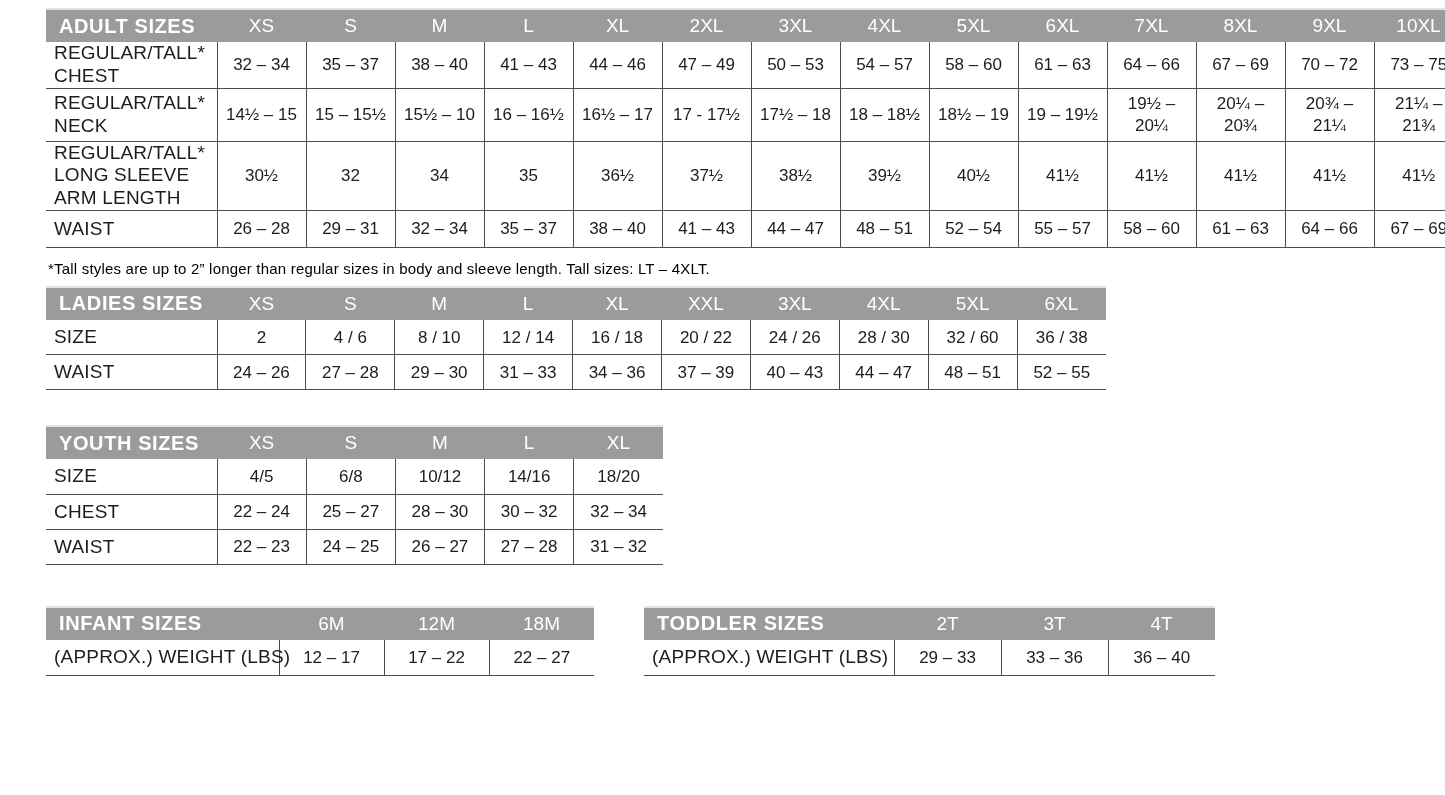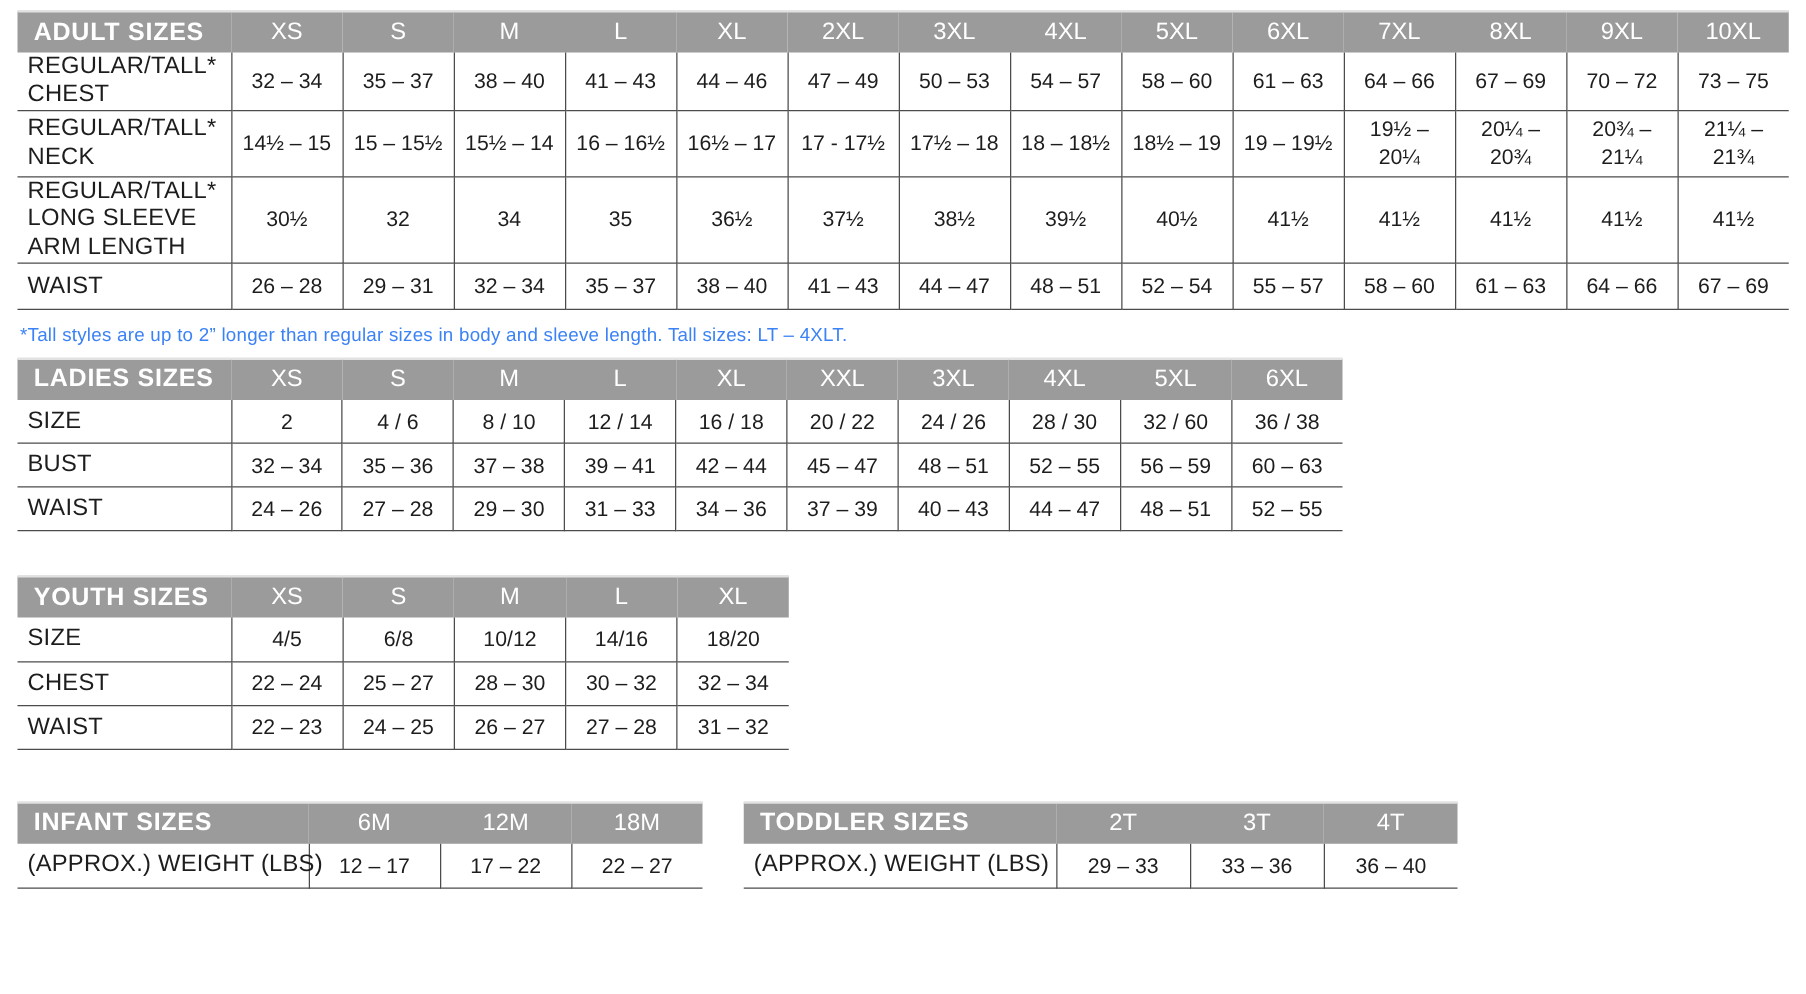--- a/index.html
+++ b/index.html
@@ -7,21 +7,21 @@
     --hdr-text:#ffffff;
     --border:#4c4c4c;
     --text:#1d1d1d;
     --topline:#e2e2e2;
   }
   html,body{margin:0;padding:0;background:#ffffff;}
   body{
     width:1445px;height:795px;overflow:hidden;
     font-family:"Liberation Sans", sans-serif;color:var(--text);
   }
-  .sheet{padding:8px 0 0 14px;}
+  .sheet{padding:8px 0 0 14px;margin-left:32px;}
   table{border-collapse:collapse;table-layout:fixed;}
   thead th{
     background:var(--hdr);color:var(--hdr-text);
     font-weight:normal;font-size:19px;text-align:center;
     border-top:2px solid var(--topline);
     padding:0;
   }
   thead th.title{
     text-align:left;padding-left:13px;
     font-weight:bold;font-size:20px;letter-spacing:.6px;
@@ -55,25 +55,25 @@
 
   .t-infant{width:548px;}   .t-infant col.c-label{width:233px;}
   .t-infant thead tr{height:33px;}
   .t-infant tbody tr{height:36px;}
 
   .t-toddler{width:571px;}  .t-toddler col.c-label{width:250px;}
   .t-toddler thead tr{height:33px;}
   .t-toddler tbody tr{height:36px;}
 
   .footnote{
-    margin:12px 0 9px 2px;font-size:15px;letter-spacing:.2px;color:#3b82f6;
+    margin:12px 0 9px 2px;font-size:15px;letter-spacing:.2px;color:#000000;
   }
   .sec-ladies{margin-bottom:35px;}
   .sec-youth{margin-bottom:41px;}
-  .pair{display:flex;gap:33px;align-items:flex-start;}
+  .pair{display:flex;gap:50px;align-items:flex-start;}
 </style>
 </head>
 <body>
 
 <div class="sheet">
   <section class="sec-adult">
       <table class="t-adult">
         <colgroup>
           <col class="c-label">
           <col>
@@ -127,21 +127,21 @@
             <td>64 – 66</td>
             <td>67 – 69</td>
             <td>70 – 72</td>
             <td>73 – 75</td>
           </tr>
           <tr>
             <td class="label">REGULAR/TALL*
 NECK</td>
             <td>14½ – 15</td>
             <td>15 – 15½</td>
-            <td>15½ – 14</td>
+            <td>15½ – 10</td>
             <td>16 – 16½</td>
             <td>16½ – 17</td>
             <td>17 - 17½</td>
             <td>17½ – 18</td>
             <td>18 – 18½</td>
             <td>18½ – 19</td>
             <td>19 – 19½</td>
             <td>19½ –
 20¼</td>
             <td>20¼ –
@@ -229,33 +229,20 @@
             <td>2</td>
             <td>4 / 6</td>
             <td>8 / 10</td>
             <td>12 / 14</td>
             <td>16 / 18</td>
             <td>20 / 22</td>
             <td>24 / 26</td>
             <td>28 / 30</td>
             <td>32 / 60</td>
             <td>36 / 38</td>
-          </tr>
-          <tr>
-            <td class="label">BUST</td>
-            <td>32 – 34</td>
-            <td>35 – 36</td>
-            <td>37 – 38</td>
-            <td>39 – 41</td>
-            <td>42 – 44</td>
-            <td>45 – 47</td>
-            <td>48 – 51</td>
-            <td>52 – 55</td>
-            <td>56 – 59</td>
-            <td>60 – 63</td>
           </tr>
           <tr>
             <td class="label">WAIST</td>
             <td>24 – 26</td>
             <td>27 – 28</td>
             <td>29 – 30</td>
             <td>31 – 33</td>
             <td>34 – 36</td>
             <td>37 – 39</td>
             <td>40 – 43</td>

